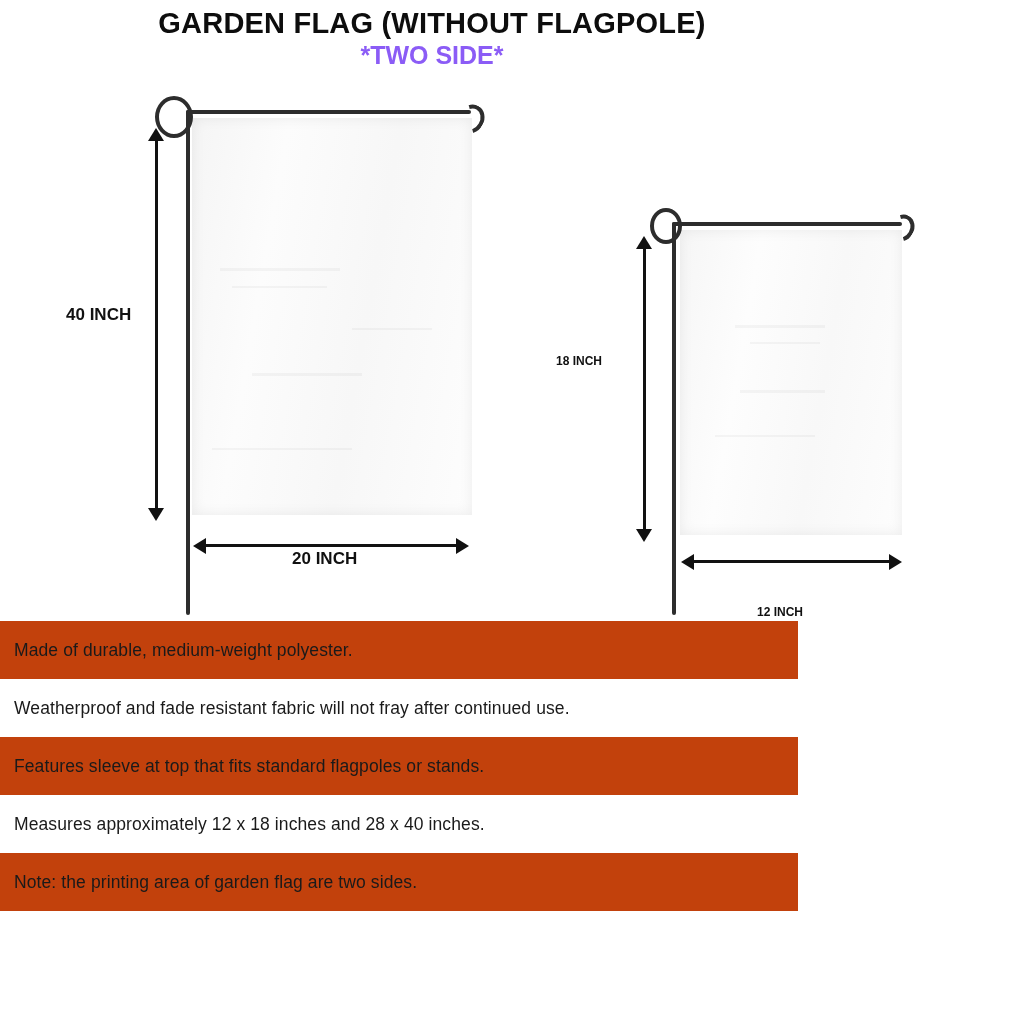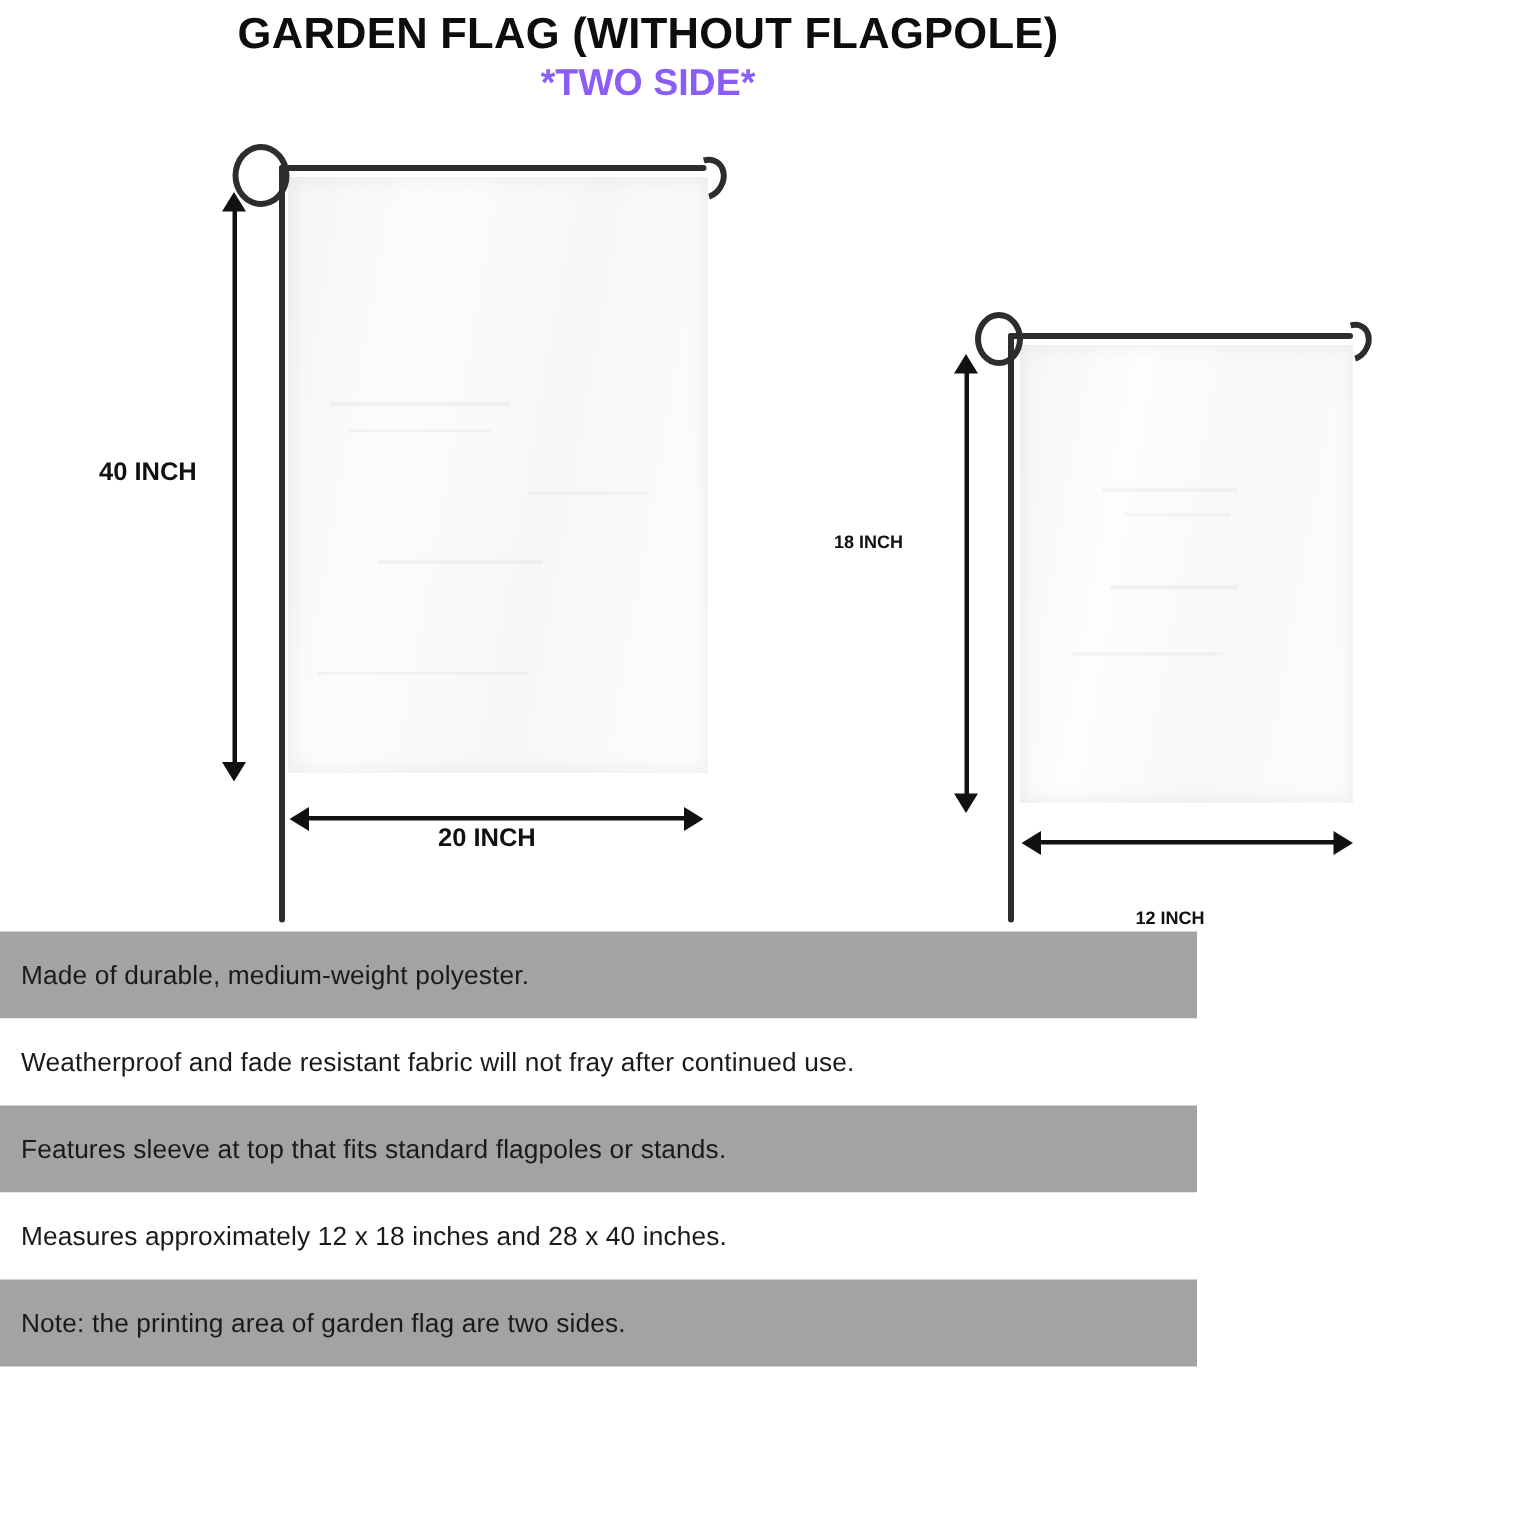--- a/index.html
+++ b/index.html
@@ -150,21 +150,21 @@
     height: 58px;
     display: flex;
     align-items: center;
     padding-left: 14px;
     box-sizing: border-box;
     font-size: 17.5px;
     color: #1a1a1a;
     letter-spacing: 0.1px;
   }
   .feature-row.shaded {
-    background: #a3a3a3;
+    background: #c2410c;
   }
   .feature-row.plain {
     background: #ffffff;
   }
 </style>
 </head>
 <body>
 
 <div class="title-block">
   <div class="title-line1">GARDEN FLAG (WITHOUT FLAGPOLE)</div>

